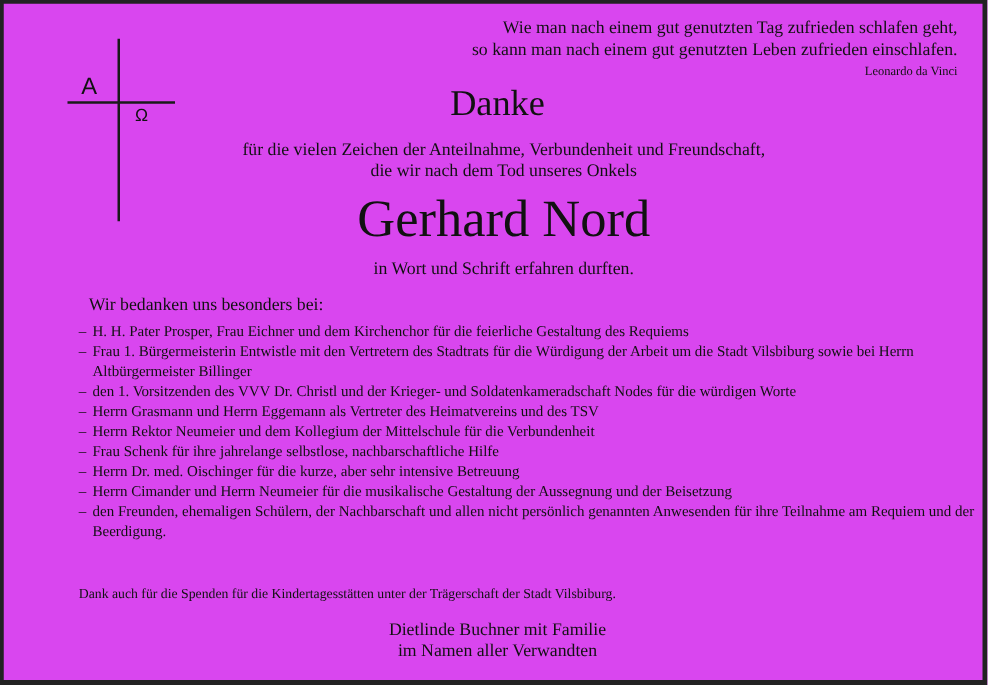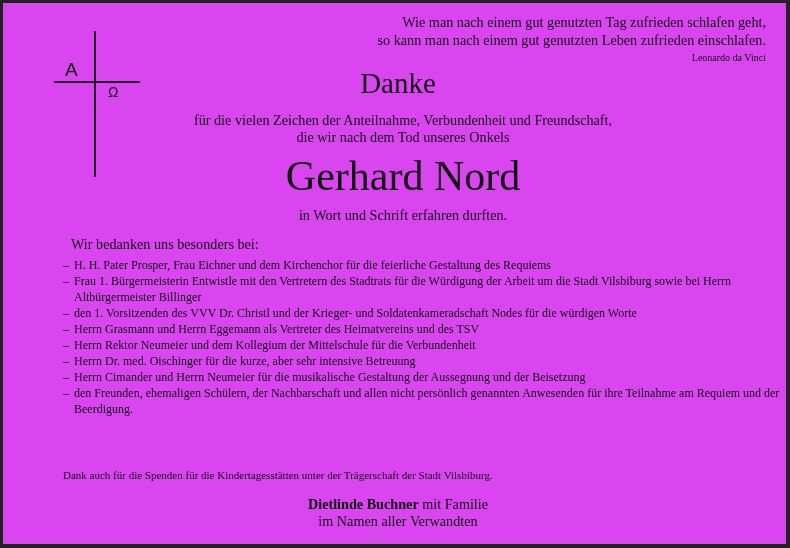--- a/index.html
+++ b/index.html
@@ -14,21 +14,21 @@
   .danke { position:absolute; left:0; width:790px; top:64px; text-align:center; font-size:29px; line-height:32px; }
   .intro { position:absolute; left:0; width:800px; top:109px; text-align:center; font-size:14.2px; line-height:17px; }
   .name { position:absolute; left:0; width:800px; top:150px; text-align:center; font-size:42px; line-height:46px; }
   .after { position:absolute; left:0; width:800px; top:204px; text-align:center; font-size:14.2px; line-height:17px; }
   .lead { position:absolute; left:68px; top:233px; font-size:14.2px; line-height:17px; }
   .list { position:absolute; left:60px; top:254px; width:720px; margin:0; padding:0; list-style:none; font-size:12px; line-height:16px; }
   .list li { padding-left:11px; text-indent:-11px; }
   .list li .dash { display:inline-block; width:11px; text-indent:0; }
   .spenden { position:absolute; left:60px; top:464px; font-size:11px; line-height:17px; }
   .sign { position:absolute; left:0; width:790px; top:493px; text-align:center; font-size:14.2px; line-height:17px; }
-  .sign b { font-weight:bold; }
+  .sign b { font-weight:normal; }
 </style>
 </head>
 <body>
 
 <div class="frame">
 
   <div class="quote">
     <div>Wie man nach einem gut genutzten Tag zufrieden schlafen geht,</div>
     <div>so kann man nach einem gut genutzten Leben zufrieden einschlafen.</div>
     <div class="author">Leonardo da Vinci</div>
@@ -53,20 +53,21 @@
   <div class="after">in Wort und Schrift erfahren durften.</div>
 
   <div class="lead">Wir bedanken uns besonders bei:</div>
 
   <ul class="list">
     <li><span class="dash">–</span><span>H. H. Pater Prosper, Frau Eichner und dem Kirchenchor für die feierliche Gestaltung des Requiems</span></li>
     <li><span class="dash">–</span><span>Frau 1. Bürgermeisterin Entwistle mit den Vertretern des Stadtrats für die Würdigung der Arbeit um die Stadt Vilsbiburg sowie bei Herrn Altbürgermeister Billinger</span></li>
     <li><span class="dash">–</span><span>den 1. Vorsitzenden des VVV Dr. Christl und der Krieger- und Soldatenkameradschaft Nodes für die würdigen Worte</span></li>
     <li><span class="dash">–</span><span>Herrn Grasmann und Herrn Eggemann als Vertreter des Heimatvereins und des TSV</span></li>
     <li><span class="dash">–</span><span>Herrn Rektor Neumeier und dem Kollegium der Mittelschule für die Verbundenheit</span></li>
+    <li><span class="dash">–</span><span>Frau Schenk für ihre jahrelange selbstlose, nachbarschaftliche Hilfe</span></li>
     <li><span class="dash">–</span><span>Herrn Dr. med. Oischinger für die kurze, aber sehr intensive Betreuung</span></li>
     <li><span class="dash">–</span><span>Herrn Cimander und Herrn Neumeier für die musikalische Gestaltung der Aussegnung und der Beisetzung</span></li>
     <li><span class="dash">–</span><span>den Freunden, ehemaligen Schülern, der Nachbarschaft und allen nicht persönlich genannten Anwesenden für ihre Teilnahme am Requiem und der Beerdigung.</span></li>
   </ul>
 
   <div class="spenden">Dank auch für die Spenden für die Kindertagesstätten unter der Trägerschaft der Stadt Vilsbiburg.</div>
 
   <div class="sign">
     <div><b>Dietlinde Buchner</b><span> mit Familie</span></div>
     <div>im Namen aller Verwandten</div>

